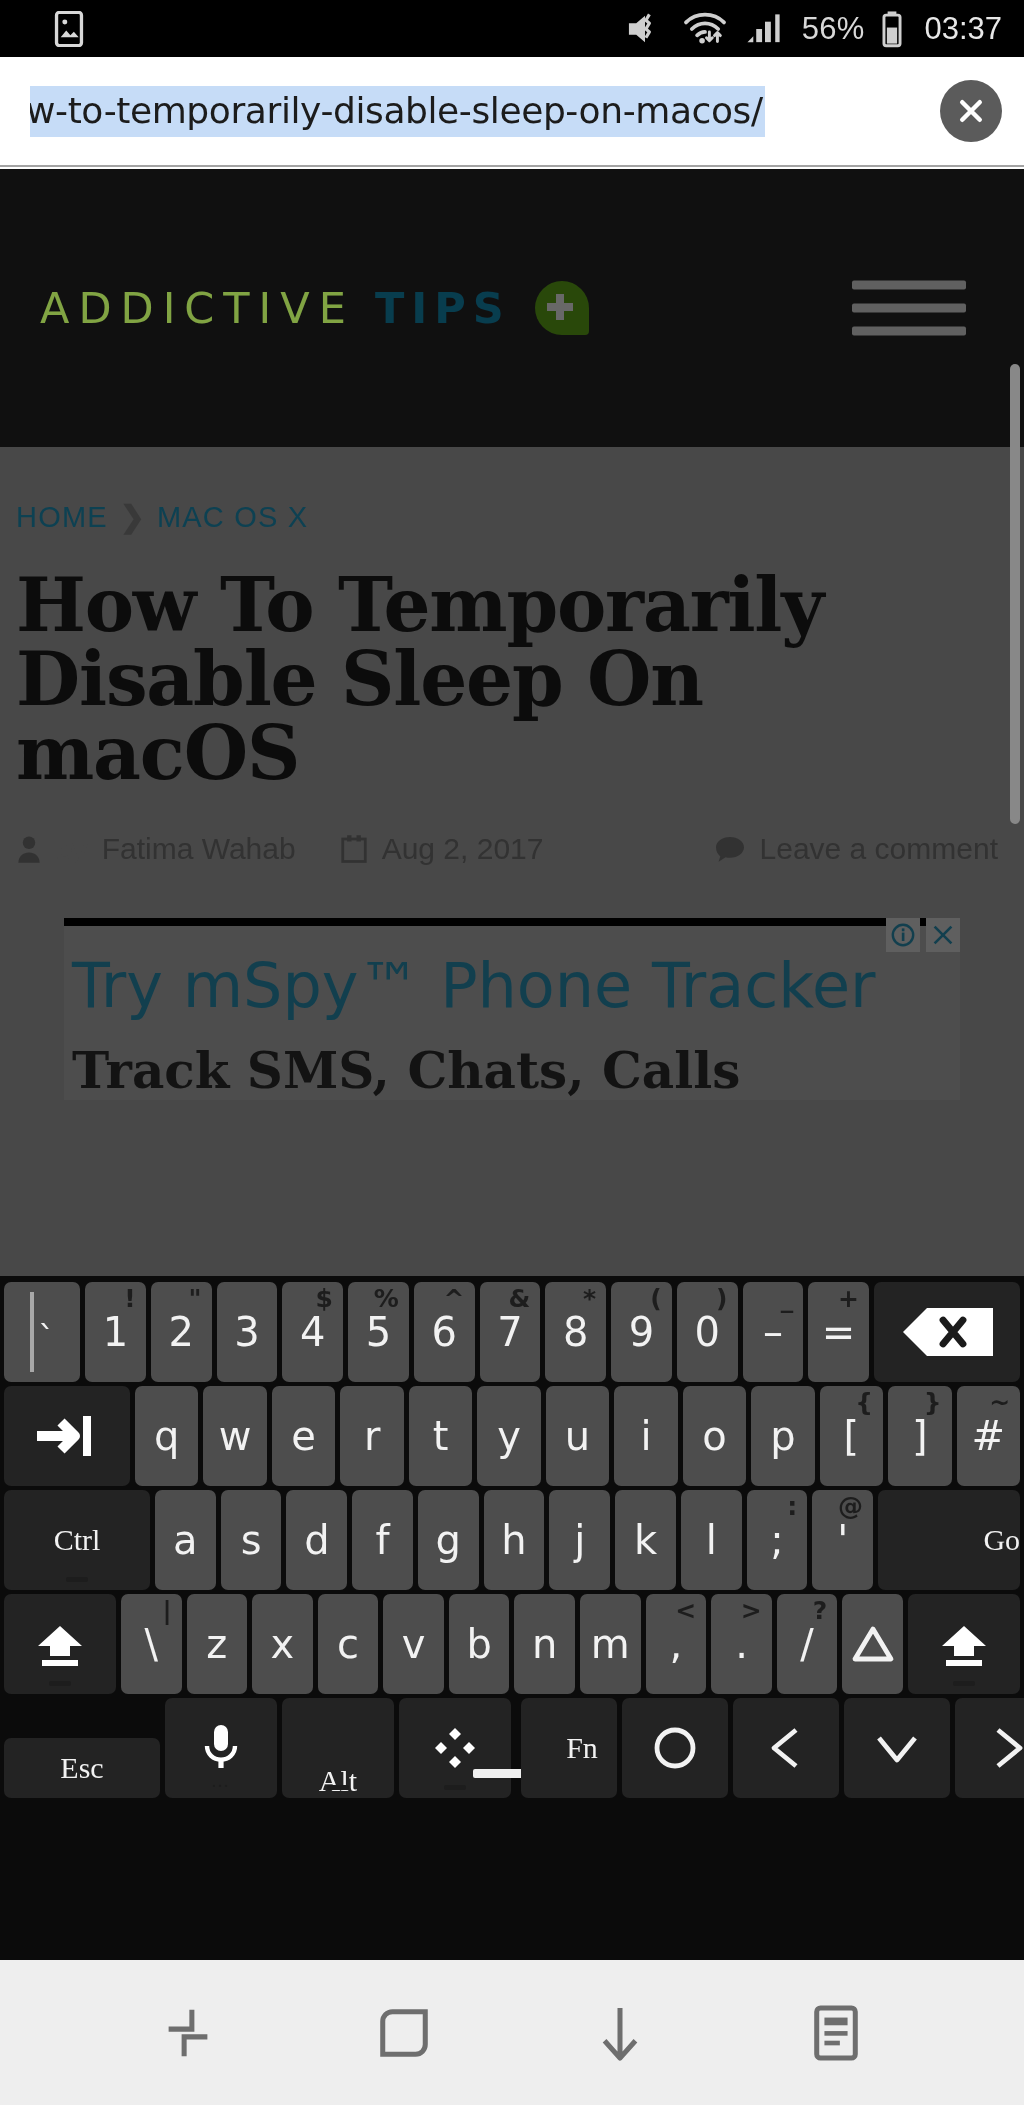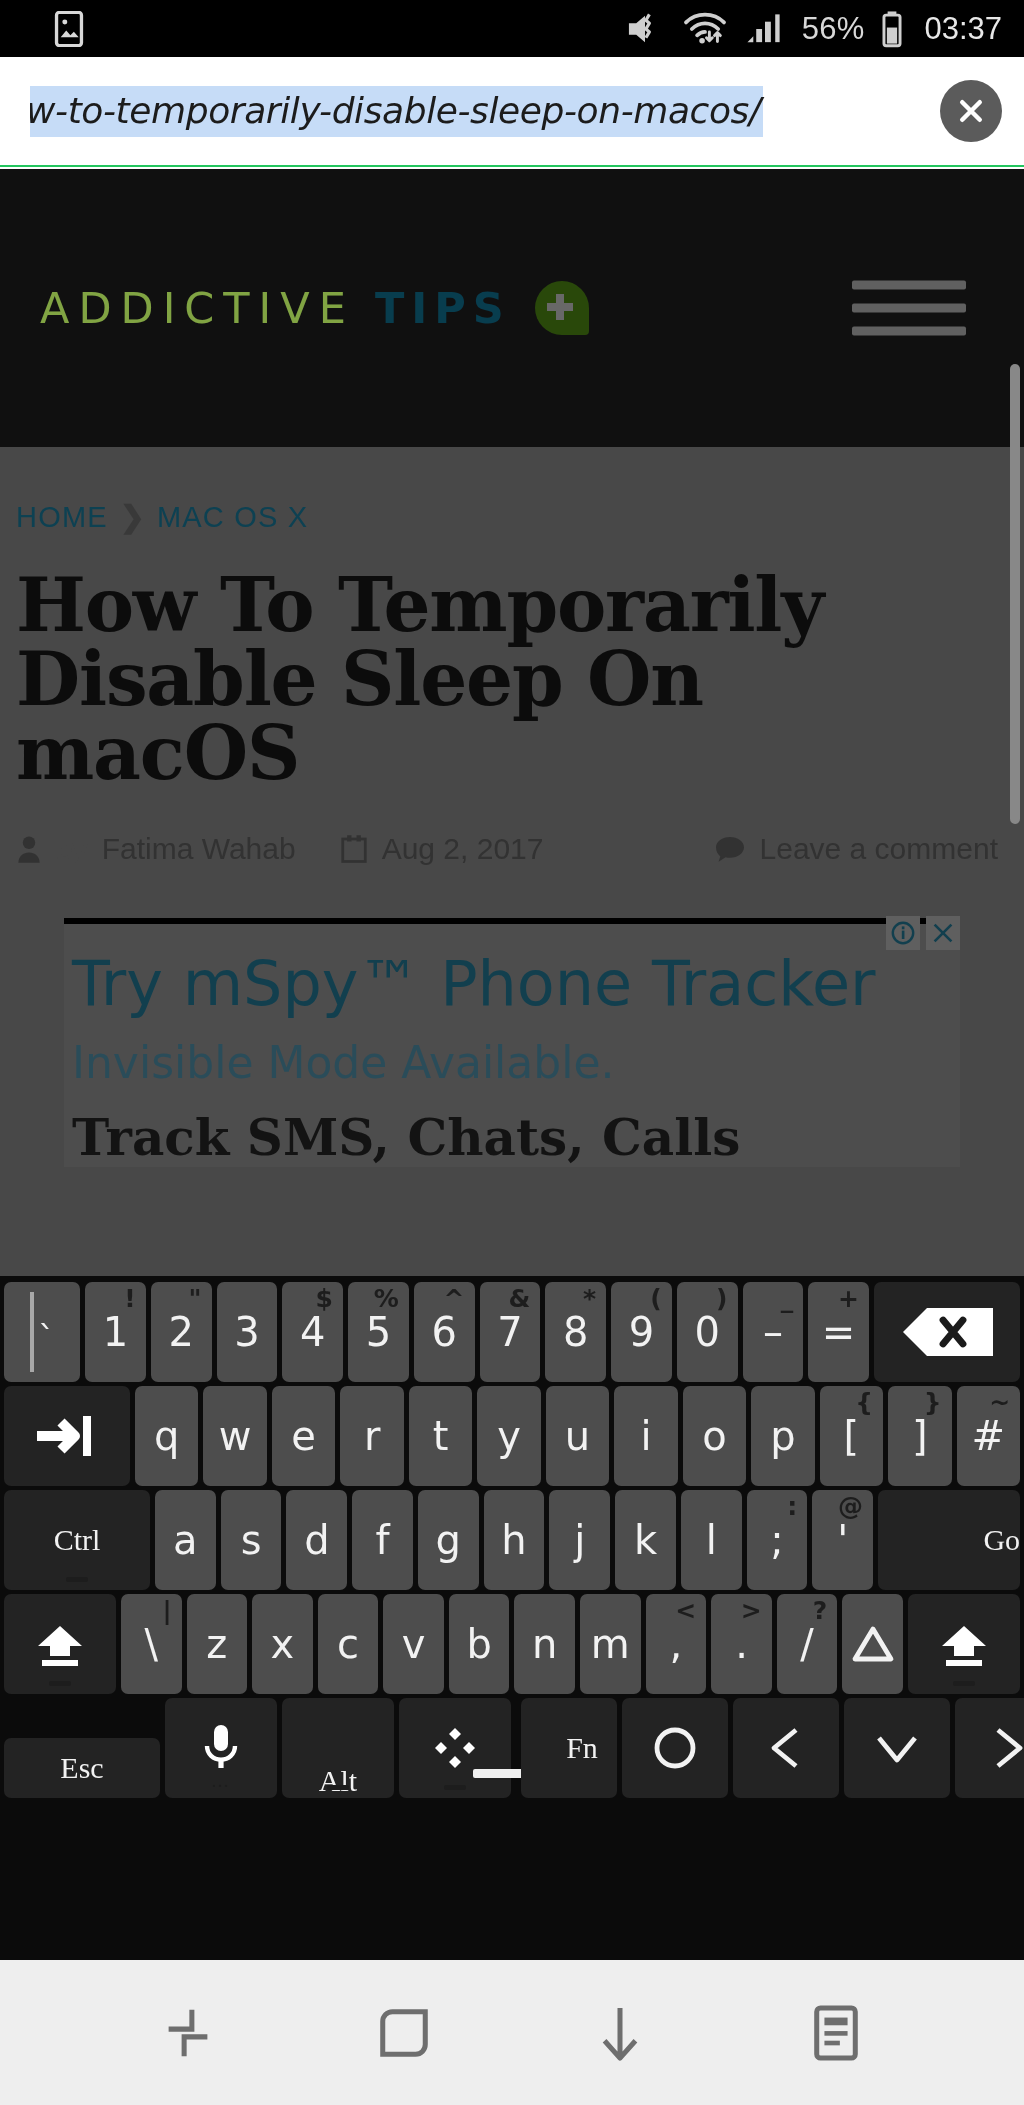--- a/index.html
+++ b/index.html
@@ -20,22 +20,21 @@
   .sb-left { display:flex; align-items:center; gap:14px; }
   .sb-right { margin-left:auto; display:flex; align-items:center; gap:16px; }
   .sb-text { color:#d8d8d8; font-size:31px; letter-spacing:.2px; }
   .sb-clock { color:#e8e8e8; font-size:31px; margin-left:4px; }
   .icon-img svg, .sb-right svg { display:block; }
 
   
   .urlbar {
     position:absolute; left:0; top:57px; width:1024px; height:110px;
     background:#fff; display:flex; align-items:center; padding: 0 22px 0 30px;
-    border-bottom: 2px solid #22c55e;
-    font-style: italic;
+    border-bottom: 2px solid #a3a3a3;
   }
   .url-field {
     flex:1; height:62px; display:flex; align-items:center; overflow:hidden;
   }
   .url-text {
     background:#c6dcf7; color:#1c1c1c; font-size:36px; white-space:nowrap;
     padding: 4px 2px 6px 2px; letter-spacing:-.4px;
     font-family:"DejaVu Sans", sans-serif;
     transform: translateX(-6px);
   }
@@ -83,21 +82,21 @@
     font-weight:700; letter-spacing:-1.2px;
     font-family:"DejaVu Serif", serif;
   }
   .meta { margin-top:42px; display:flex; align-items:center; font-size:30px; color:#4a4a4a; }
   .meta-item { display:flex; align-items:center; gap:14px; margin-right:44px; }
   .meta-by { color:#6b6b6b; }
   .meta-comment { margin-left:auto; margin-right:10px; }
 
   .ad {
     margin:52px 48px 0 48px; background:rgba(255,255,255,.06);
-    border-top:6px solid #000000; padding: 24px 8px 0 8px; position:relative;
+    border-top:8px solid #000000; padding: 24px 8px 0 8px; position:relative;
   }
   .ad-controls { position:absolute; right:0; top:-8px; display:flex; gap:6px; }
   .ad-btn { width:34px; height:34px; background:#8c8c8c; display:flex;
             align-items:center; justify-content:center; }
   .ad-h1 { color:#1b5e74; font-size:62px; line-height:1.15; font-weight:400;
            font-family:"DejaVu Sans", sans-serif; }
   .ad-h2 { color:#3f7184; font-size:44px; margin-top:18px;
            font-family:"DejaVu Sans", sans-serif; }
   .ad-h3 { color:#1d1d1d; font-size:50px; font-weight:700; margin-top:20px;
            font-family:"DejaVu Serif", serif; }
@@ -283,21 +282,20 @@
               <rect x="9" y="4.5" width="2.2" height="2.4" fill="#1b5e74"></rect>
             </svg>
           </span>
           <span class="ad-btn">
             <svg width="24" height="24" viewBox="0 0 20 20">
               <path d="M3 3l14 14M17 3L3 17" stroke="#1b5e74" stroke-width="2.2"></path>
             </svg>
           </span>
         </div>
         <div class="ad-h1">Try mSpy™ Phone Tracker</div>
-        <div class="ad-h2">Invisible Mode Available.</div>
         <div class="ad-h3">Track SMS, Chats, Calls</div>
       </div>
     </div>
 
     <div class="scrollbar"></div>
     <div class="dimmer"></div>
   </div>
 
   <div class="keyboard">
 

